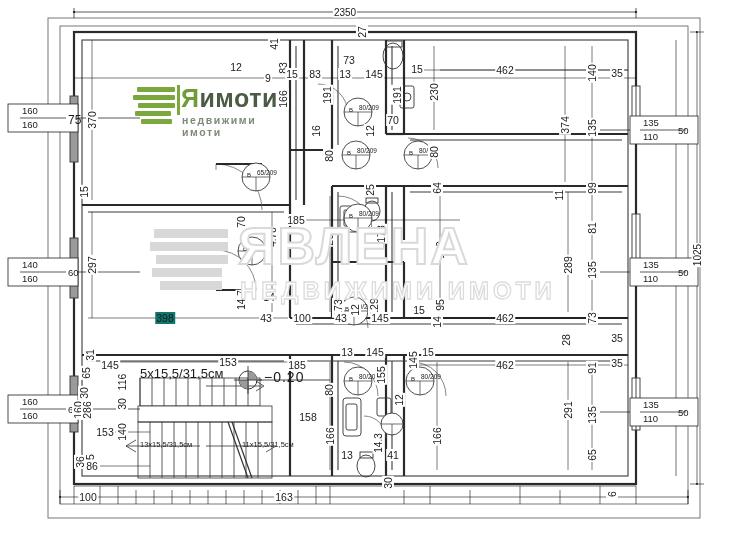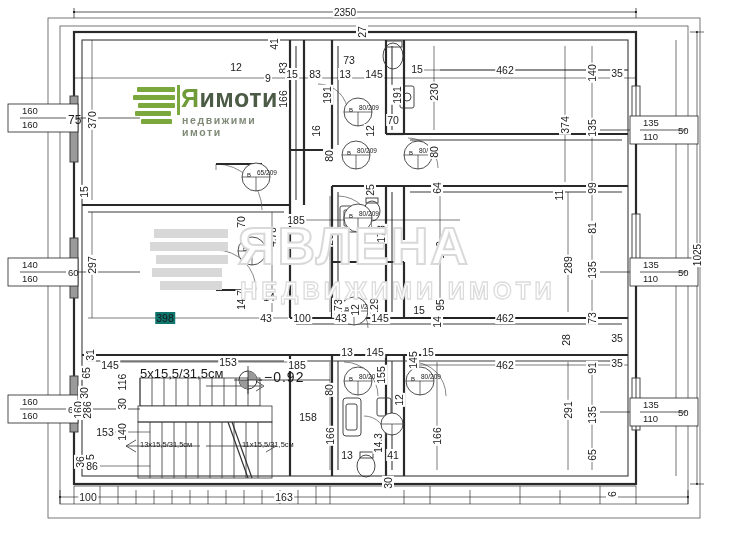--- a/index.html
+++ b/index.html
@@ -390,21 +390,21 @@
     <div class="lbl" style="left:643px;top:413px;font-size:9.5px">110</div>
     <div class="lbl" style="left:678px;top:407px;font-size:9.5px">50</div>
   </div>
 
   <div>
     <div class="lbl" style="left:140px;top:366px;font-size:13px">5x15,5/31,5см</div>
     <div class="lbl" style="left:140px;top:440px;font-size:7.5px">13x15,5/31,5см</div>
     <div class="lbl" style="left:242px;top:440px;font-size:7.5px">11x15,5/31,5см</div>
   </div>
 
-  <div class="lbl" style="left:264px;top:369px;font-size:14px;letter-spacing:1px">−0.92</div>
+  <div class="lbl" style="left:264px;top:369px;font-size:14px;letter-spacing:1px">−0.20</div>
 
   <div id="dimlayer">
       <div class="lbl" style="left: 345px; top: 12px; font-size: 10px; transform: translate(-50%, -50%) rotate(0deg); background: rgb(255, 255, 255); padding: 0px 1px;">2350</div>
       <div class="lbl" style="left: 236px; top: 67px; font-size: 10.5px; transform: translate(-50%, -50%) rotate(0deg); background: rgb(255, 255, 255); padding: 0px 1px;">12</div>
       <div class="lbl" style="left: 362px; top: 32px; font-size: 10.5px; transform: translate(-50%, -50%) rotate(-90deg); background: rgb(255, 255, 255); padding: 0px 1px;">27</div>
       <div class="lbl" style="left: 274px; top: 44px; font-size: 10.5px; transform: translate(-50%, -50%) rotate(-90deg); background: rgb(255, 255, 255); padding: 0px 1px;">41</div>
       <div class="lbl" style="left: 349px; top: 60px; font-size: 10.5px; transform: translate(-50%, -50%) rotate(0deg); background: rgb(255, 255, 255); padding: 0px 1px;">73</div>
       <div class="lbl" style="left: 268px; top: 78px; font-size: 10.5px; transform: translate(-50%, -50%) rotate(0deg); background: rgb(255, 255, 255); padding: 0px 1px;">9</div>
       <div class="lbl" style="left: 283px; top: 68px; font-size: 10.5px; transform: translate(-50%, -50%) rotate(-90deg); background: rgb(255, 255, 255); padding: 0px 1px;">83</div>
       <div class="lbl" style="left: 315px; top: 74px; font-size: 10.5px; transform: translate(-50%, -50%) rotate(0deg); background: rgb(255, 255, 255); padding: 0px 1px;">83</div>

